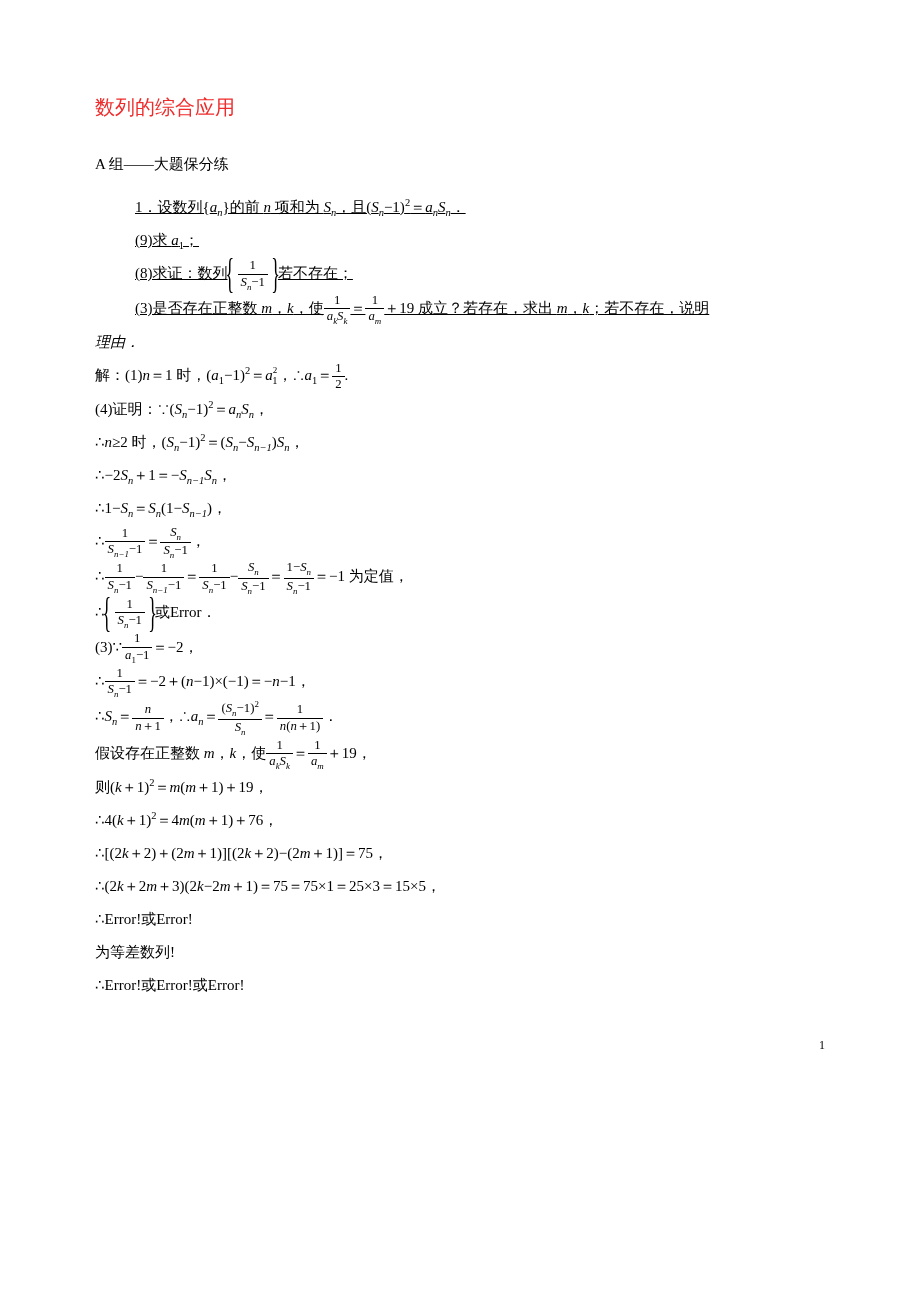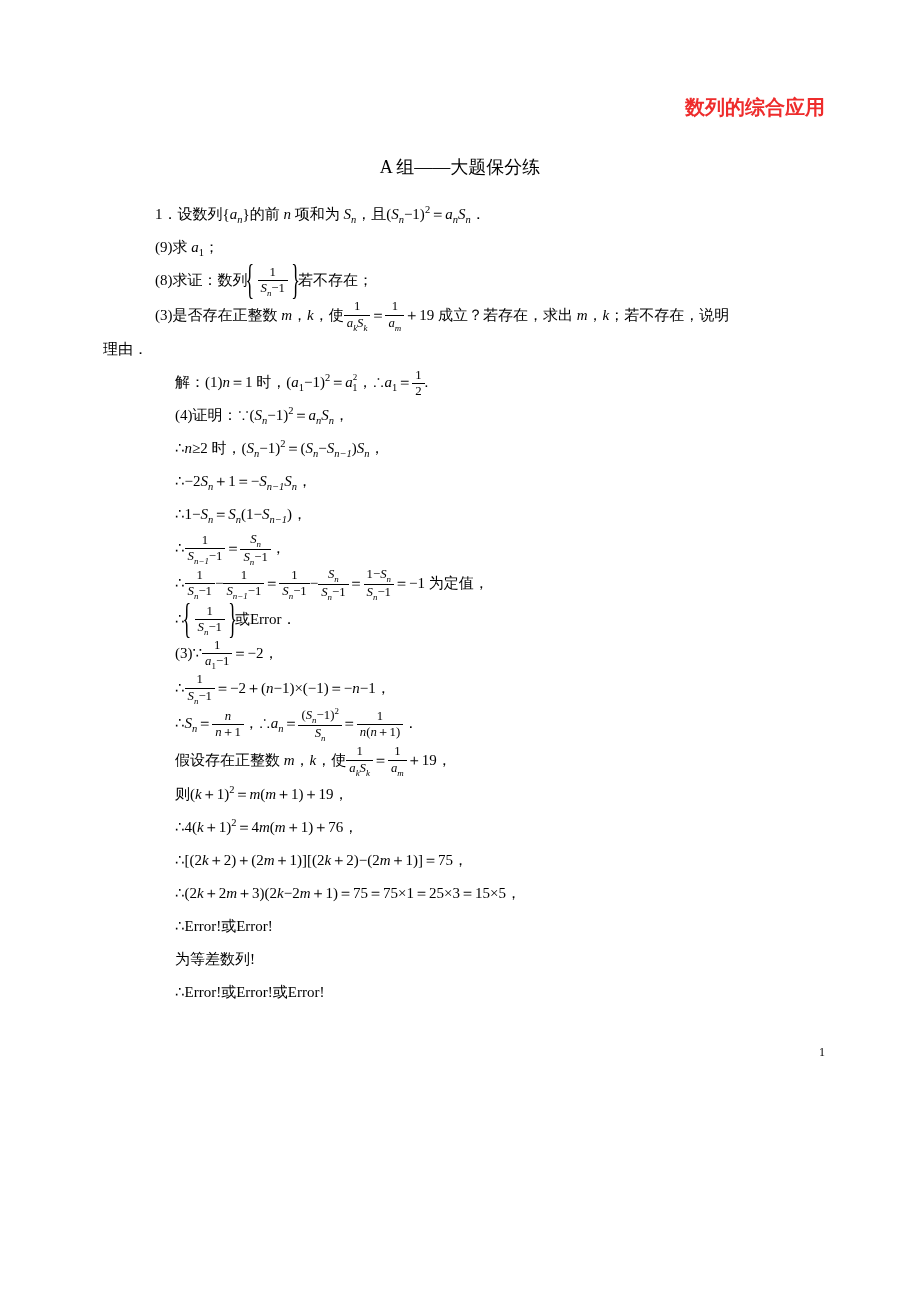--- a/index.html
+++ b/index.html
@@ -8,39 +8,39 @@
       line-height: 2.2;
       color: #000;
       margin: 0;
       padding: 85px 95px 20px 95px;
       width: 920px;
       box-sizing: border-box;
     }
     .title {
       color: #ee2c2c;
       font-size: 20px;
-      font-weight: bold;
-      text-align: right;
+      font-weight: normal;
+      text-align: left;
       margin-bottom: 10px;
     }
     .subtitle {
-      text-align: center;
-      font-size: 18px;
+      font-size: 15px;
       margin-bottom: 10px;
       margin-top: 19px;
     }
     .para {
-      margin-left: 60px;
+      margin-left: 40px;
+      text-decoration: underline;
     }
     .para-hang {
-      margin-left: 8px;
+      margin-left: 0;
       padding-left: 0;
+      font-style: italic;
     }
     .sol {
-      margin-left: 80px;
     }
     .italic-var {
       font-style: italic;
       font-family: "Times New Roman", serif;
     }
     .sub {
       vertical-align: sub;
       font-size: 0.7em;
     }
     .sup {

